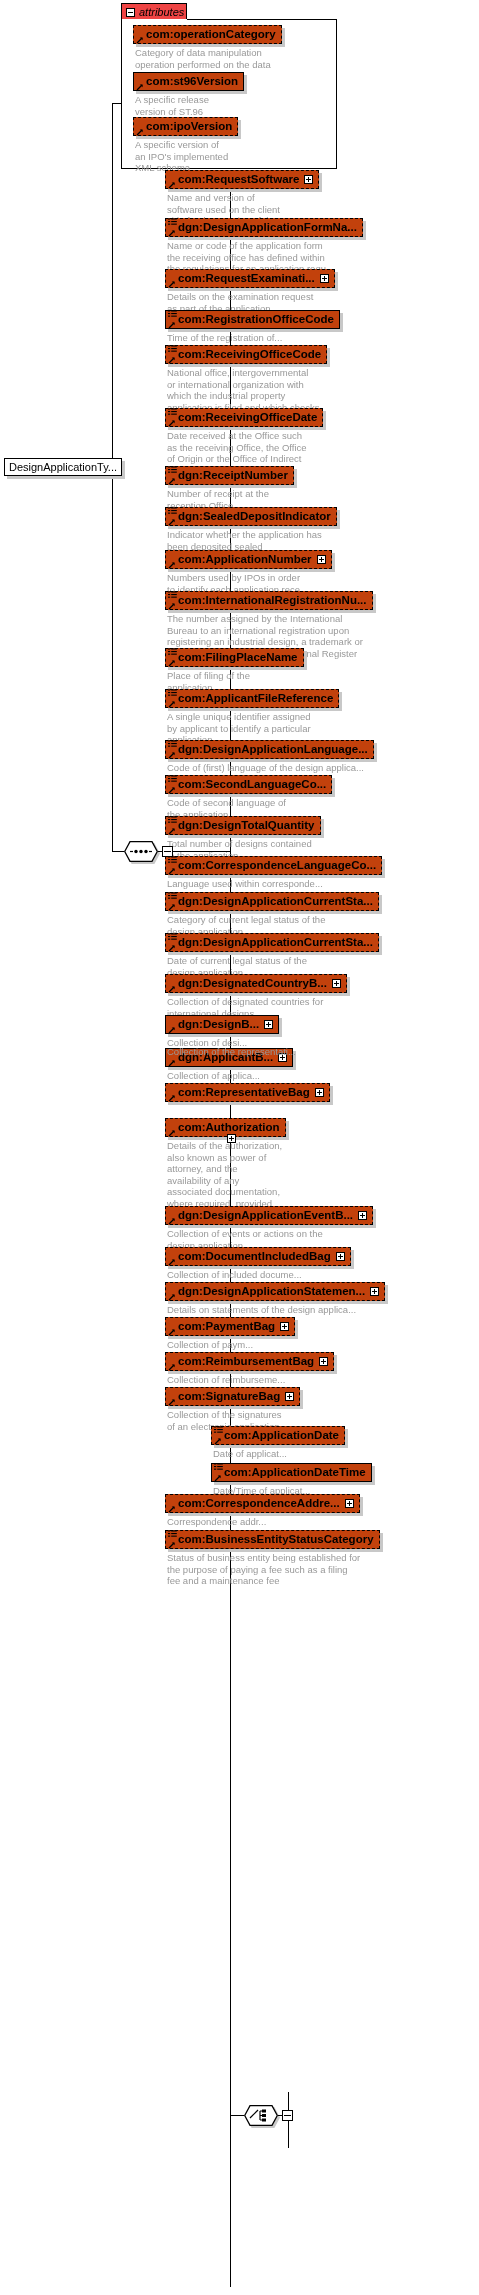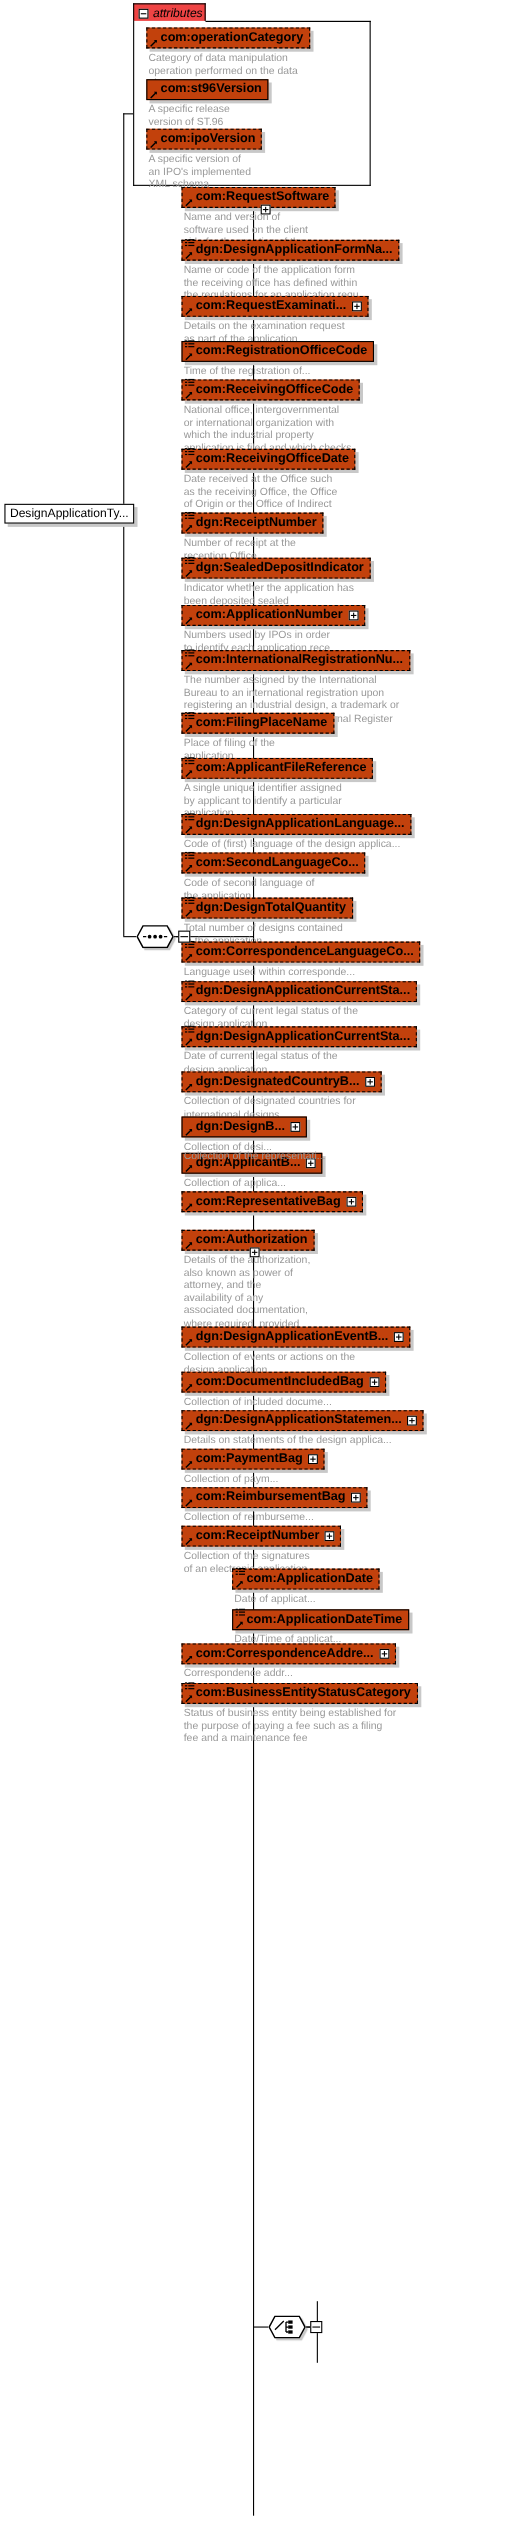--- a/index.html
+++ b/index.html
@@ -208,21 +208,21 @@
       <span class="arrowglyph"><svg viewBox="0 0 8 8" width="8" height="8" aria-hidden="true">
           <path d="M1 7 L6 2" stroke="#000" stroke-width="1.3" fill="none"></path>
           <path d="M6.6 1.4 L6.6 4.2 L3.8 1.4 Z" fill="#000"></path>
         </svg></span>
       <span>com:ipoVersion</span>
     </div>
     <div class="doc" style="left: 135px; top: 139px; width: 196px;">A specific version of
 an IPO's implemented
 XML schema</div>
     <div class="dl-h" style="border-top: 1px dashed rgb(0, 0, 0); left: 230px; top: 180px;"></div>
-    <div class="node optional" style="left: 165px; top: 170px; flex-direction: column;">
+    <div class="node optional" style="left: 165px; top: 170px;">
       <span class="arrowglyph"><svg viewBox="0 0 8 8" width="8" height="8" aria-hidden="true">
           <path d="M1 7 L6 2" stroke="#000" stroke-width="1.3" fill="none"></path>
           <path d="M6.6 1.4 L6.6 4.2 L3.8 1.4 Z" fill="#000"></path>
         </svg></span>
       <span>com:RequestSoftware</span>
       <span class="plusbox"></span>
     </div>
     <div class="doc" style="left: 167px; top: 192px; width: 300px;">Name and version of
 software used on the client
 side for the creation of the r...</div>
@@ -631,21 +631,21 @@
       <span>com:ReimbursementBag</span>
       <span class="plusbox"></span>
     </div>
     <div class="doc" style="left: 167px; top: 1374px; width: 300px;">Collection of reimburseme...</div>
     <div class="dl-h" style="border-top: 1px dashed rgb(0, 0, 0); left: 230px; top: 1397px;"></div>
     <div class="node optional" style="left: 165px; top: 1387px;">
       <span class="arrowglyph"><svg viewBox="0 0 8 8" width="8" height="8" aria-hidden="true">
           <path d="M1 7 L6 2" stroke="#000" stroke-width="1.3" fill="none"></path>
           <path d="M6.6 1.4 L6.6 4.2 L3.8 1.4 Z" fill="#000"></path>
         </svg></span>
-      <span>com:ReceiptNumber</span>
+      <span>com:SignatureBag</span>
       <span class="plusbox"></span>
     </div>
     <div class="doc" style="left: 167px; top: 1409px; width: 300px;">Collection of the signatures
 of an electronic application</div>
     <div class="dl-h" style="border-top: 1px dashed rgb(0, 0, 0); left: 288px; top: 1436px;"></div>
     <div class="node optional" style="left: 211px; top: 1426px;">
       <span class="arrowglyph"><svg viewBox="0 0 8 8" width="8" height="8" aria-hidden="true">
           <path d="M1 7 L6 2" stroke="#000" stroke-width="1.3" fill="none"></path>
           <path d="M6.6 1.4 L6.6 4.2 L3.8 1.4 Z" fill="#000"></path>
         </svg></span>

